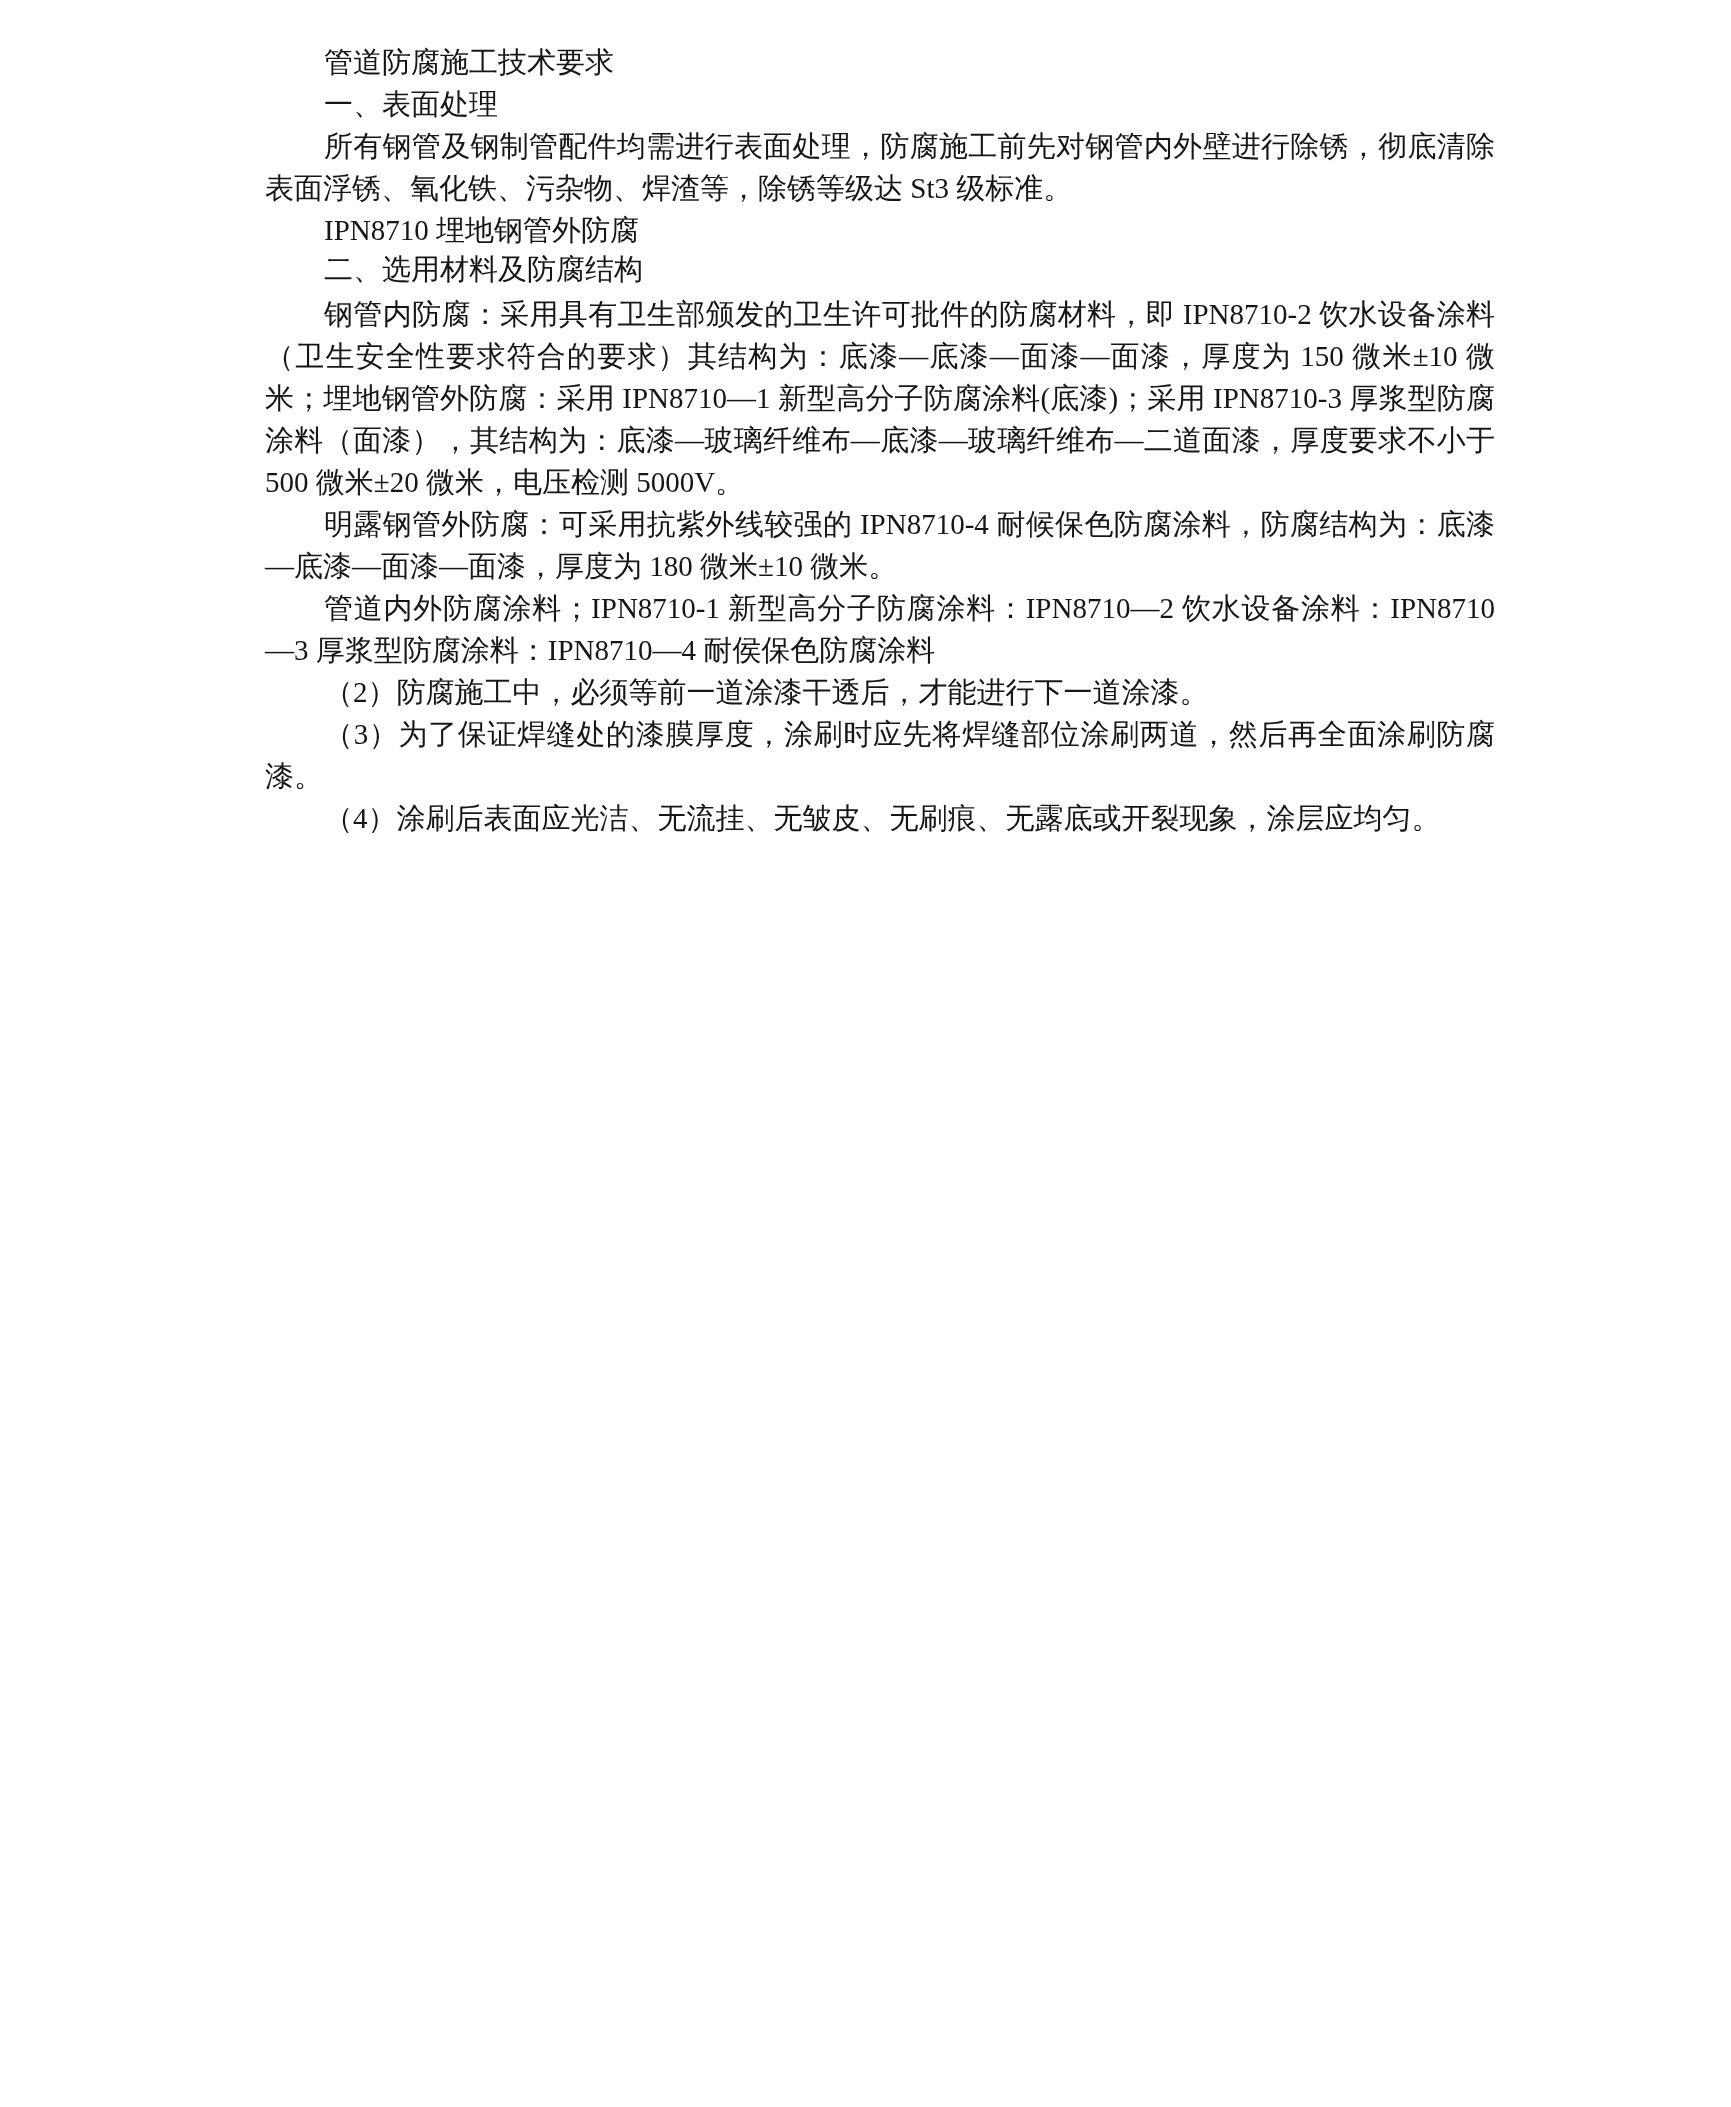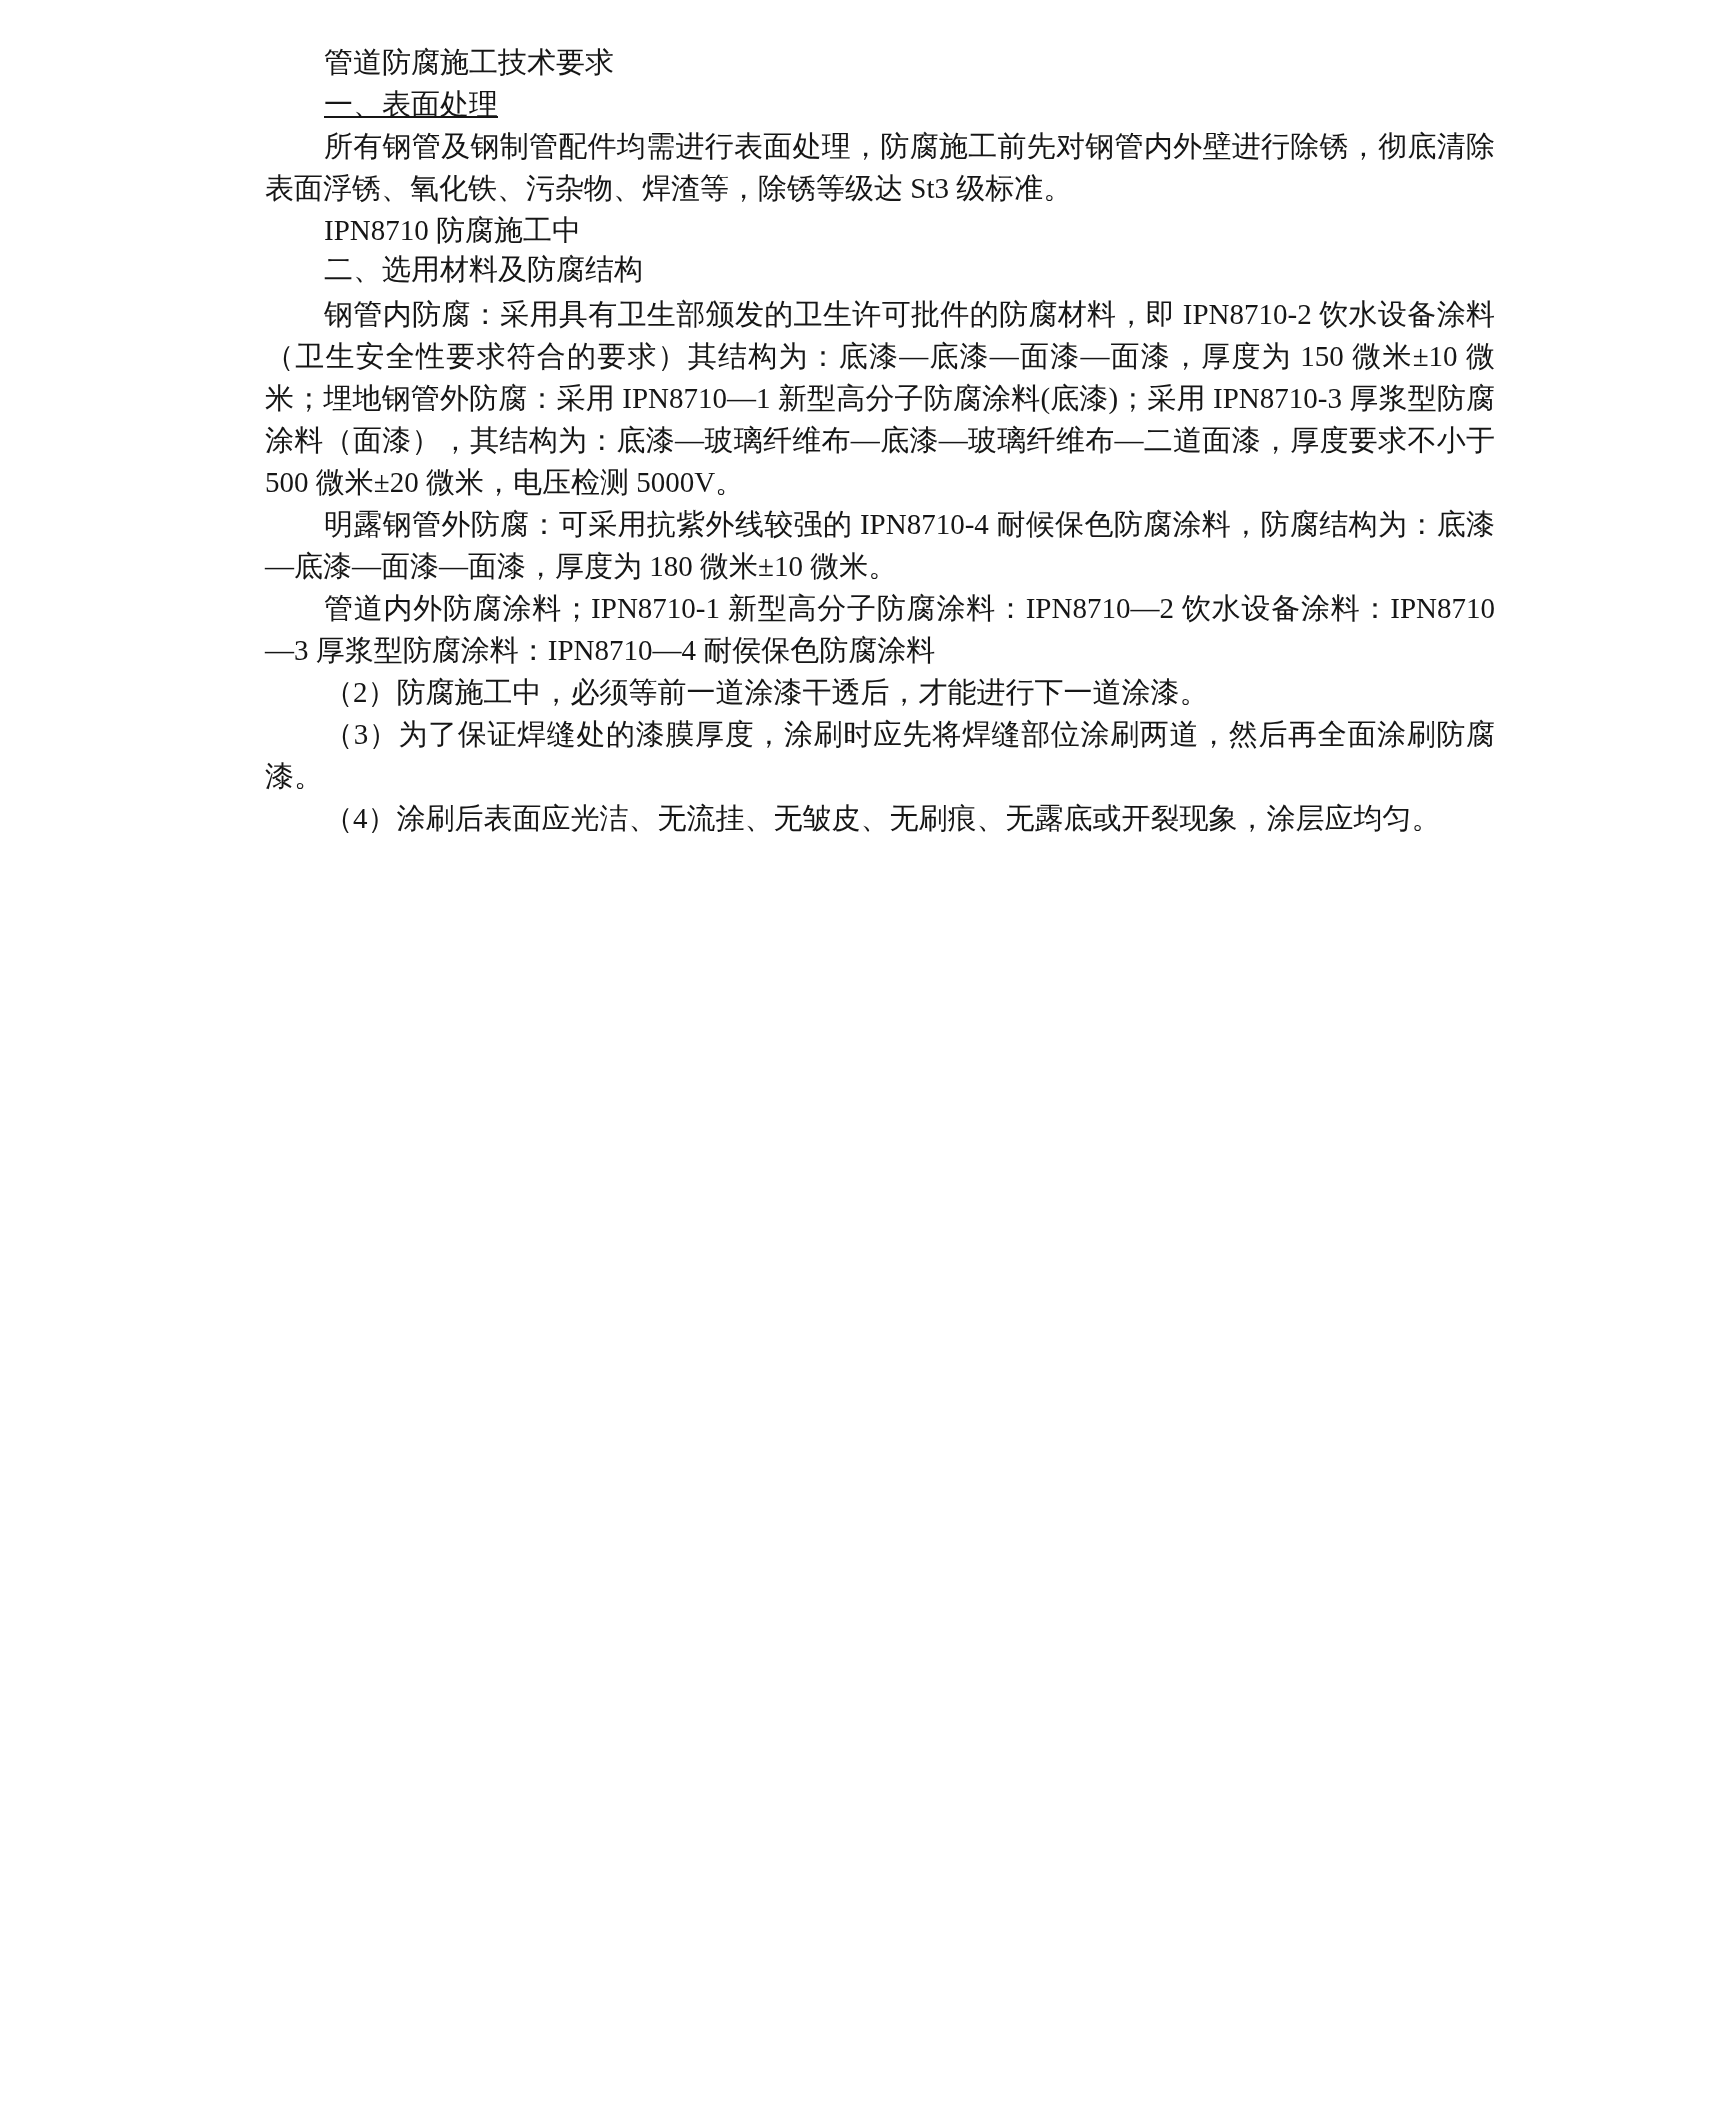--- a/index.html
+++ b/index.html
@@ -23,41 +23,41 @@
     line-height: 42px;
     color: #161616;
   }
   .page p {
     margin: 0;
     text-indent: 59px;
     text-align: justify;
     word-wrap: break-word;
   }
   
-  .mt-145 { margin-top: 101px; text-decoration: underline; }
+  .mt-145 { margin-top: 101px; }
   .mt-130 { margin-top: 91px; }
   .mt-32  { margin-top: 22.3px;  }
   .mt-47  { margin-top: 33px; font-family: Liberation Mono, monospace;  }
   .mt-112 { margin-top: 78px; }
   .mt-117 { margin-top: 82px; }
   .mt-116 { margin-top: 81px; }
   .mt-158 { margin-top: 110px; }
   .mt-118 { margin-top: 82px; }
 </style>
 </head>
 <body>
 
 <div class="page">
   <p>管道防腐施工技术要求</p>
 
   <p class="mt-145">一、表面处理</p>
 
   <p class="mt-130">所有钢管及钢制管配件均需进行表面处理，防腐施工前先对钢管内外壁进行除锈，彻底清除表面浮锈、氧化铁、污杂物、焊渣等，除锈等级达 St3 级标准。</p>
 
-  <p class="mt-32">IPN8710 防腐施工中</p>
+  <p class="mt-32">IPN8710 埋地钢管外防腐</p>
 
   <p class="mt-47">二、选用材料及防腐结构</p>
 
   <p class="mt-112">钢管内防腐：采用具有卫生部颁发的卫生许可批件的防腐材料，即 IPN8710-2 饮水设备涂料（卫生安全性要求符合的要求）其结构为：底漆—底漆—面漆—面漆，厚度为 150 微米±10 微米；埋地钢管外防腐：采用 IPN8710—1 新型高分子防腐涂料(底漆)；采用 IPN8710-3 厚浆型防腐涂料（面漆），其结构为：底漆—玻璃纤维布—底漆—玻璃纤维布—二道面漆，厚度要求不小于 500 微米±20 微米，电压检测 5000V。</p>
 
   <p class="mt-117">明露钢管外防腐：可采用抗紫外线较强的 IPN8710-4 耐候保色防腐涂料，防腐结构为：底漆—底漆—面漆—面漆，厚度为 180 微米±10 微米。</p>
 
   <p class="mt-116">管道内外防腐涂料；IPN8710-1 新型高分子防腐涂料：IPN8710—2 饮水设备涂料：IPN8710—3 厚浆型防腐涂料：IPN8710—4 耐侯保色防腐涂料</p>
 
 

